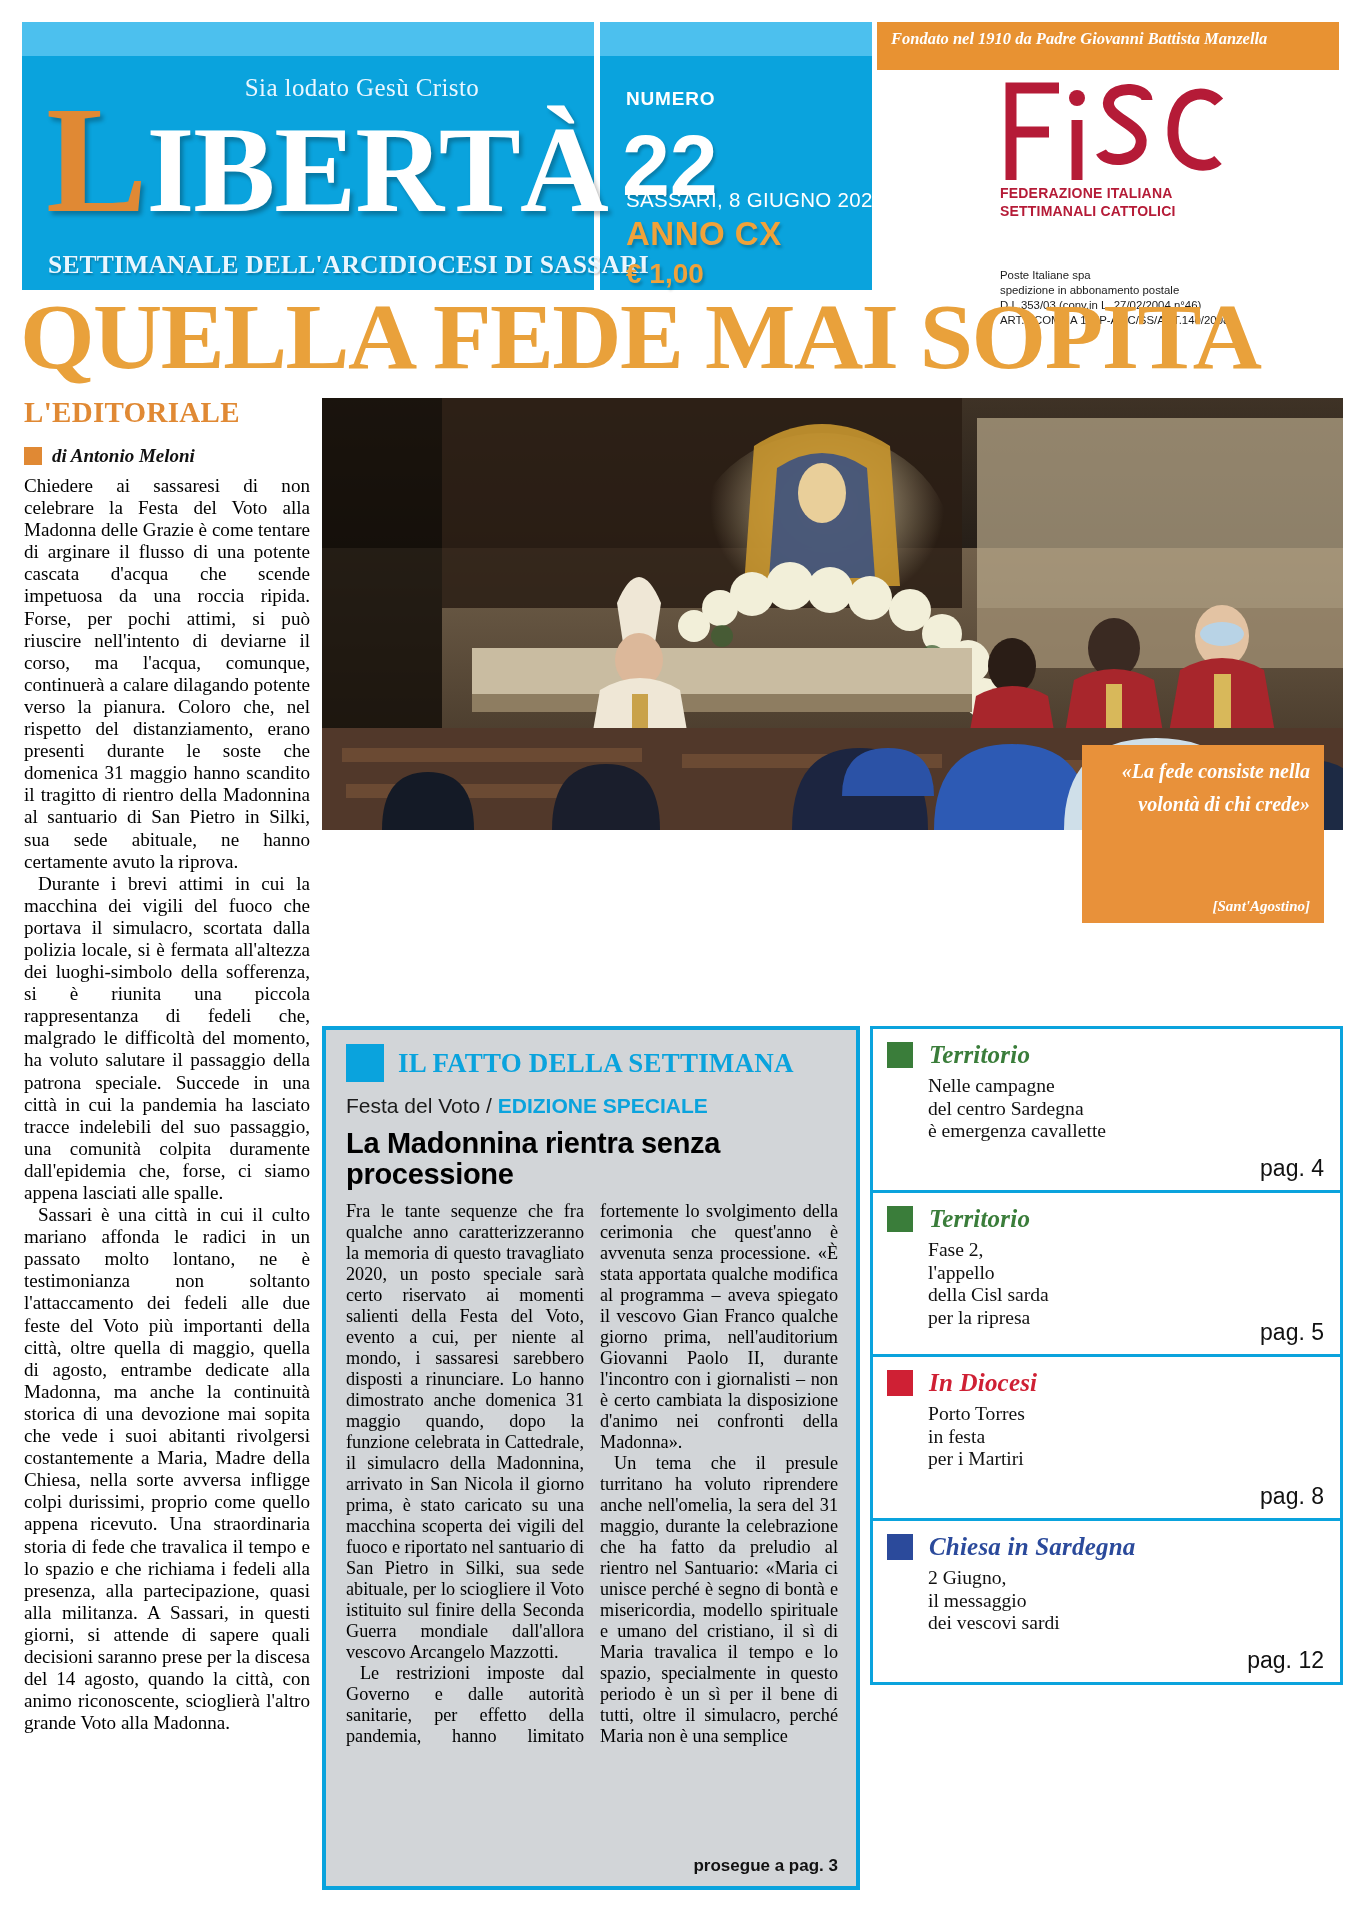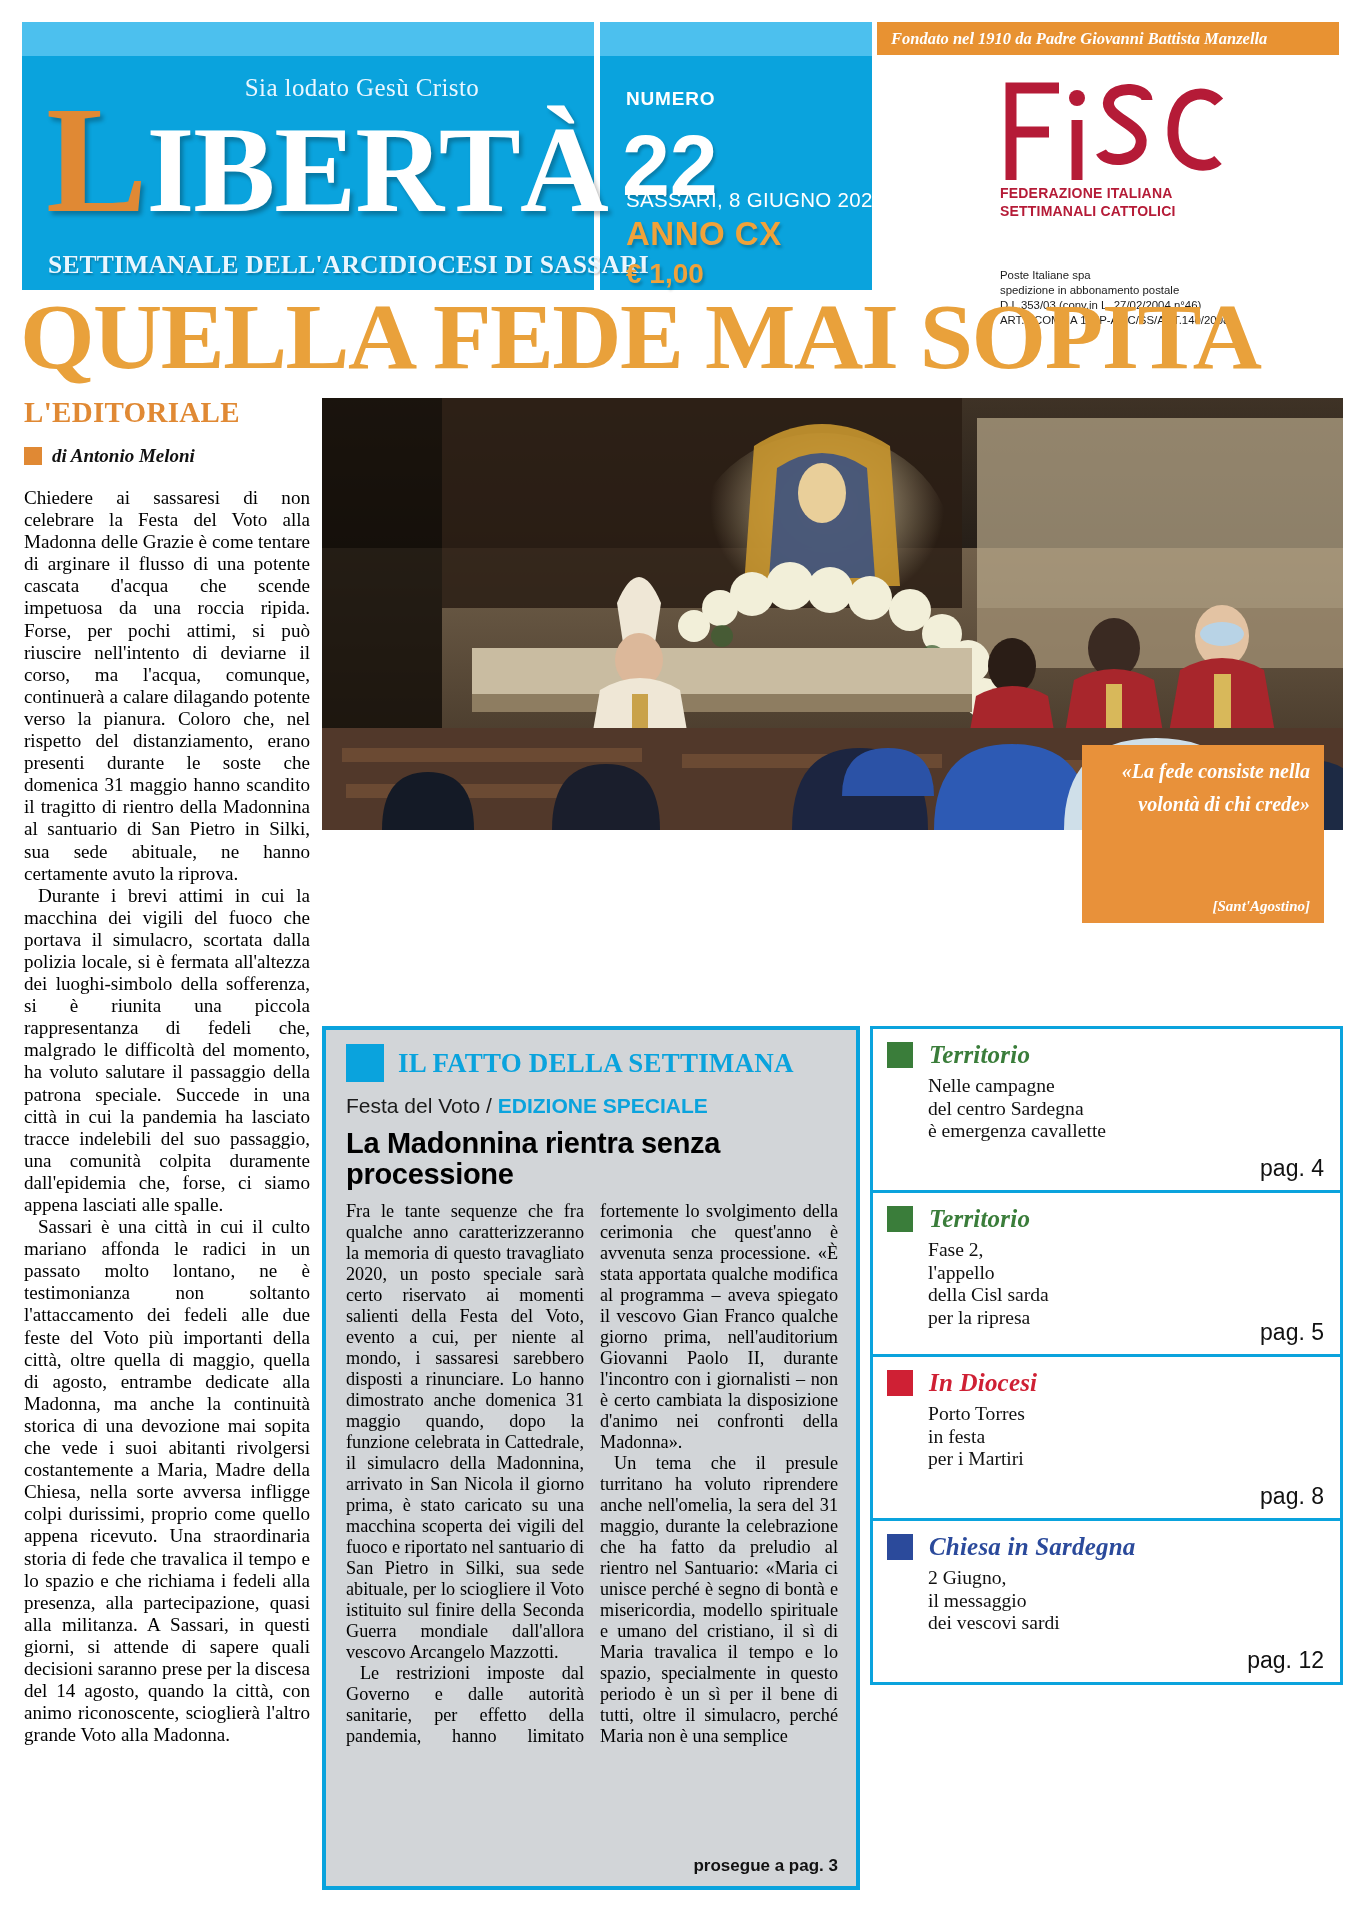--- a/index.html
+++ b/index.html
@@ -11,21 +11,21 @@
   }
   .page{position:absolute;inset:0;}
 
   
   .masthead{position:absolute;left:22px;top:22px;width:1317px;height:268px;}
   .mh-left{position:absolute;left:0;top:0;width:572px;height:268px;background:#0aa3dd;}
   .mh-left .band{position:absolute;left:0;top:0;width:100%;height:34px;background:#4cc0ee;}
   .mh-mid{position:absolute;left:578px;top:0;width:272px;height:268px;background:#0aa3dd;}
   .mh-mid .band{position:absolute;left:0;top:0;width:100%;height:34px;background:#4cc0ee;}
   .mh-right{position:absolute;left:855px;top:0;width:462px;height:268px;background:#ffffff;}
-  .mh-orange{position:absolute;left:0;top:0;width:462px;height:33px;background:#e89232;}
+  .mh-orange{position:absolute;left:0;top:0;width:462px;height:48px;background:#e89232;}
 
   .motto{
     position:absolute;left:130px;top:52px;width:420px;
     text-align:center;color:#eaf7ff;font-size:25px;letter-spacing:.4px;
     font-family:"Liberation Serif", serif;
   }
   .logo-wrap{position:absolute;left:24px;top:70px;width:540px;height:150px;}
   .logo-text{
     font-family:"Liberation Serif", serif;font-weight:700;
     font-size:123px;line-height:1;letter-spacing:-1px;color:#ffffff;
@@ -97,21 +97,21 @@
     color:#e08934;font-family:"Liberation Serif", serif;font-weight:700;
     font-size:29px;letter-spacing:.3px;line-height:1;
   }
   .byline{display:flex;align-items:center;gap:10px;margin-top:18px;}
   .byline .sq{width:18px;height:18px;background:#e08934;display:block;}
   .byline .nm{
     font-family:"Liberation Serif", serif;font-style:italic;font-weight:700;
     font-size:19px;color:#111;
   }
   .edit-body{
-    margin-top:20px;font-family:"Liberation Serif", serif;font-size:19.1px;
+    margin-top:8px;font-family:"Liberation Serif", serif;font-size:19.1px;
     line-height:22.1px;text-align:justify;color:#000;hyphens:auto;
   }
   .edit-body p{margin:0;text-indent:14px;}
   .edit-body p:first-child{text-indent:0;}
 
   
   .photo{
     position:absolute;left:322px;top:398px;width:1021px;height:432px;
     overflow:hidden;background:#2b1d14;
   }

